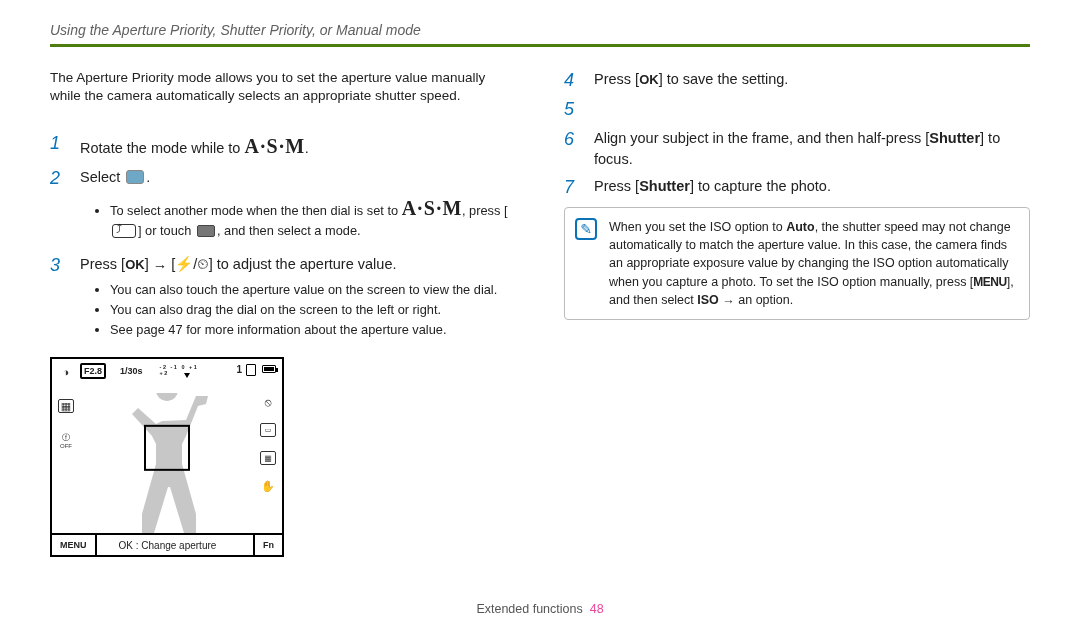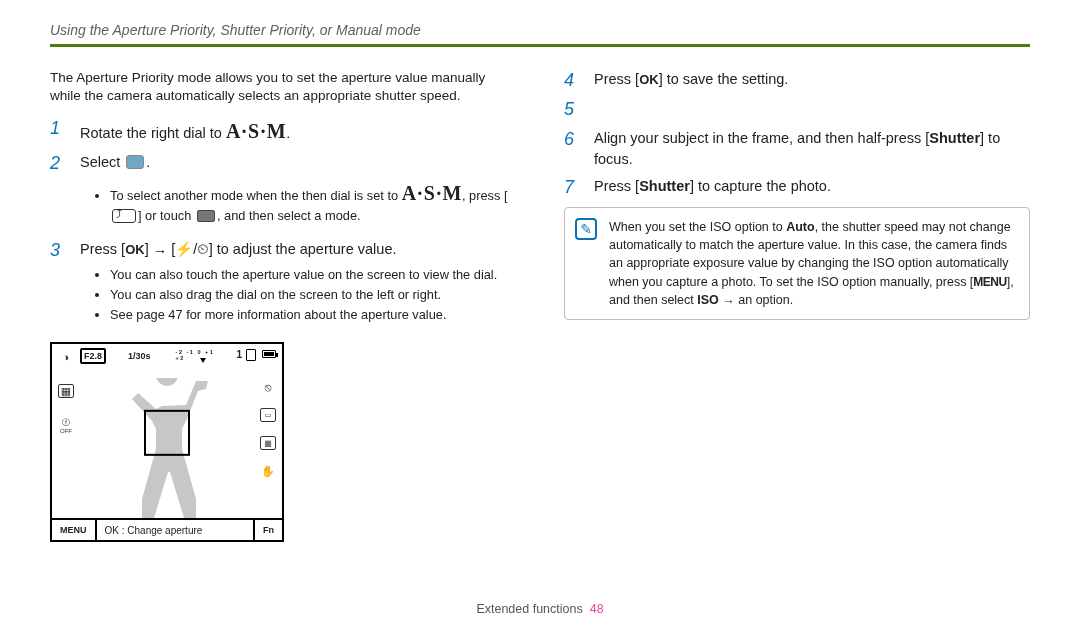--- a/index.html
+++ b/index.html
@@ -2,21 +2,21 @@
 <html><head>
 <meta charset="utf-8">
 <style>
   * { box-sizing: border-box; margin: 0; padding: 0; }
   html, body { width: 1080px; height: 630px; font-family: Arial, Helvetica, sans-serif; color: #222; background: #fff; }
   .page { padding: 22px 50px 10px 50px; width: 1080px; height: 630px; position: relative; }
   .breadcrumb { font-style: italic; font-size: 14px; color: #606060; border-bottom: 3px solid #4d7c0f; padding-bottom: 6px; margin-bottom: 22px; }
   .cols { display: flex; gap: 48px; }
   .col { flex: 1 1 0; }
   .section-title { font-size: 20px; font-weight: bold; color: #0a73b7; margin-bottom: 6px; }
-  .intro { font-size: 13.5px; line-height: 1.35; margin-bottom: 12px; }
+  .intro { font-size: 13.5px; line-height: 1.35; margin-bottom: 27px; }
   ol.steps { list-style: none; }
   ol.steps > li { display: flex; gap: 12px; margin-bottom: 6px; }
   .step-num { font-style: italic; font-size: 18px; color: #0a73b7; font-weight: 500; min-width: 18px; line-height: 1.3; }
   .step-body { font-size: 14.5px; line-height: 1.45; }
   ul.bullets { list-style: disc; margin: 6px 0 8px 30px; }
   ul.bullets li { font-size: 12.8px; line-height: 1.4; margin-bottom: 2px; color: #222; }
   .icon-inline { display: inline-block; vertical-align: -3px; margin: 0 2px; }
   .asm { display: inline-block; font-family: "Times New Roman", serif; font-weight: bold; letter-spacing: 0.5px; font-size: 20px; }
   .small-square { display: inline-block; width: 18px; height: 14px; border: 1.5px solid #888; border-radius: 3px; background: #6fa7c7; vertical-align: -2px; }
   .small-camera { display: inline-block; width: 18px; height: 12px; border: 1.5px solid #444; border-radius: 2px; background: #777; vertical-align: -2px; position: relative; }
@@ -25,59 +25,59 @@
   .ok-badge { display: inline-block; font-weight: bold; font-size: 13px; }
   .menu-badge { display: inline-block; font-weight: bold; font-size: 12px; letter-spacing: -0.5px; }
   .note { border: 1px solid #bcbcbc; border-radius: 4px; padding: 10px 12px 10px 44px; font-size: 12.5px; line-height: 1.45; position: relative; margin-top: 8px; color: #222; }
   .note-icon { position: absolute; left: 10px; top: 10px; width: 22px; height: 22px; border: 2px solid #0a73b7; border-radius: 4px; color: #0a73b7; display: flex; align-items: center; justify-content: center; font-size: 14px; }
   .footer { position: absolute; bottom: 14px; left: 0; right: 0; text-align: center; font-size: 12.5px; color: #555; }
   .footer .pg { font-weight: normal; color: #ec4899; }
 
   
   .lcd { width: 234px; height: 200px; border: 2.5px solid #000; margin-top: 10px; display: flex; flex-direction: column; }
   .lcd-main { flex: 1; position: relative; background: #fff; }
-  .lcd-top { position: absolute; top: 5px; left: 28px; right: 6px; height: 14px; display: flex; align-items: center; gap: 20px; font-size: 9px; font-weight: bold; }
+  .lcd-top { position: absolute; top: 5px; left: 28px; right: 6px; height: 14px; display: flex; align-items: center; gap: 12px; font-size: 9px; font-weight: bold; }
   .fbox { border: 2px solid #000; border-radius: 2px; padding: 0 2px; font-size: 9px; line-height: 12px; }
   .fbox.white { background: #fff; }
   .meter { width: 50px; height: 10px; position: relative; margin-left: 3px; }
   .meter .ticks { font-size: 7px; letter-spacing: 3px; position: absolute; top: -2px; left: 0; }
   .meter .pointer { position: absolute; bottom: -2px; left: 24px; width: 0; height: 0; border-left: 3px solid transparent; border-right: 3px solid transparent; border-top: 5px solid #000; }
   .battery { width: 14px; height: 8px; border: 1.5px solid #000; border-radius: 1px; position: absolute; right: 6px; top: 6px; }
   .battery::after { content: ''; position: absolute; right: -3px; top: 2px; width: 2px; height: 4px; background: #000; }
   .battery::before { content: ''; position: absolute; left: 1px; top: 1px; width: 10px; height: 4px; background: #000; }
   .sd { position: absolute; right: 26px; top: 5px; width: 10px; height: 12px; border: 1.5px solid #000; border-radius: 1px; }
   .one { position: absolute; right: 40px; top: 5px; font-size: 10px; font-weight: bold; }
   .side-l, .side-r { position: absolute; top: 6px; width: 20px; display: flex; flex-direction: column; gap: 20px; align-items: center; }
   .side-l { left: 4px; }
   .side-r { right: 4px; top: 36px; gap: 14px; }
   .side-ic { width: 16px; height: 14px; font-size: 11px; display: flex; align-items: center; justify-content: center; color: #333; }
   .side-ic.box { border: 1.4px solid #333; border-radius: 2px; }
   .sil { position: absolute; left: 50%; transform: translateX(-50%); bottom: 0; width: 90px; height: 140px; }
   .focus-box { position: absolute; left: 50%; top: 50%; transform: translate(-50%,-46%); width: 46px; height: 46px; border: 2.2px solid #000; }
   .lcd-bot { height: 22px; border-top: 2px solid #000; display: flex; align-items: stretch; font-size: 10px; }
   .lcd-bot .btn { border-right: 2px solid #000; padding: 0 8px; display: flex; align-items: center; justify-content: center; font-weight: bold; font-size: 9px; text-align: center; }
-  .lcd-bot .mid { flex: 1; display: flex; align-items: center; padding-left: 8px; font-size: 10px; }
+  .lcd-bot .mid { flex: 1; display: flex; align-items: center; padding-left: 22px; font-size: 10px; }
   .lcd-bot .btn.r { border-right: none; border-left: 2px solid #000; }
 </style>
 </head>
 <body>
 
 <div class="page">
   <div class="breadcrumb">Using the Aperture Priority, Shutter Priority, or Manual mode</div>
 
   <div class="cols">
 
     <div class="col">
       <p class="intro">The Aperture Priority mode allows you to set the aperture value manually while the camera automatically selects an appropriate shutter speed.</p>
 
       <ol class="steps">
         <li>
           <span class="step-num">1</span>
           <div class="step-body">
-            <span>Rotate the right dial to </span><span class="asm">A·S·M</span><span>.</span>
+            <span>Rotate the mode while to </span><span class="asm">A·S·M</span><span>.</span>
           </div>
         </li>
         <li>
           <span class="step-num">2</span>
           <div class="step-body">
             <span>Select </span><span class="small-square icon-inline"></span><span>.</span>
             <ul class="bullets">
               <li>
                 <span>To select another mode when the then dial is set to </span><span class="asm">A·S·M</span><span>, press [</span><span class="back-btn icon-inline"></span><span>] or touch </span><span class="small-camera icon-inline"></span><span>, and then select a mode.</span>
               </li>

